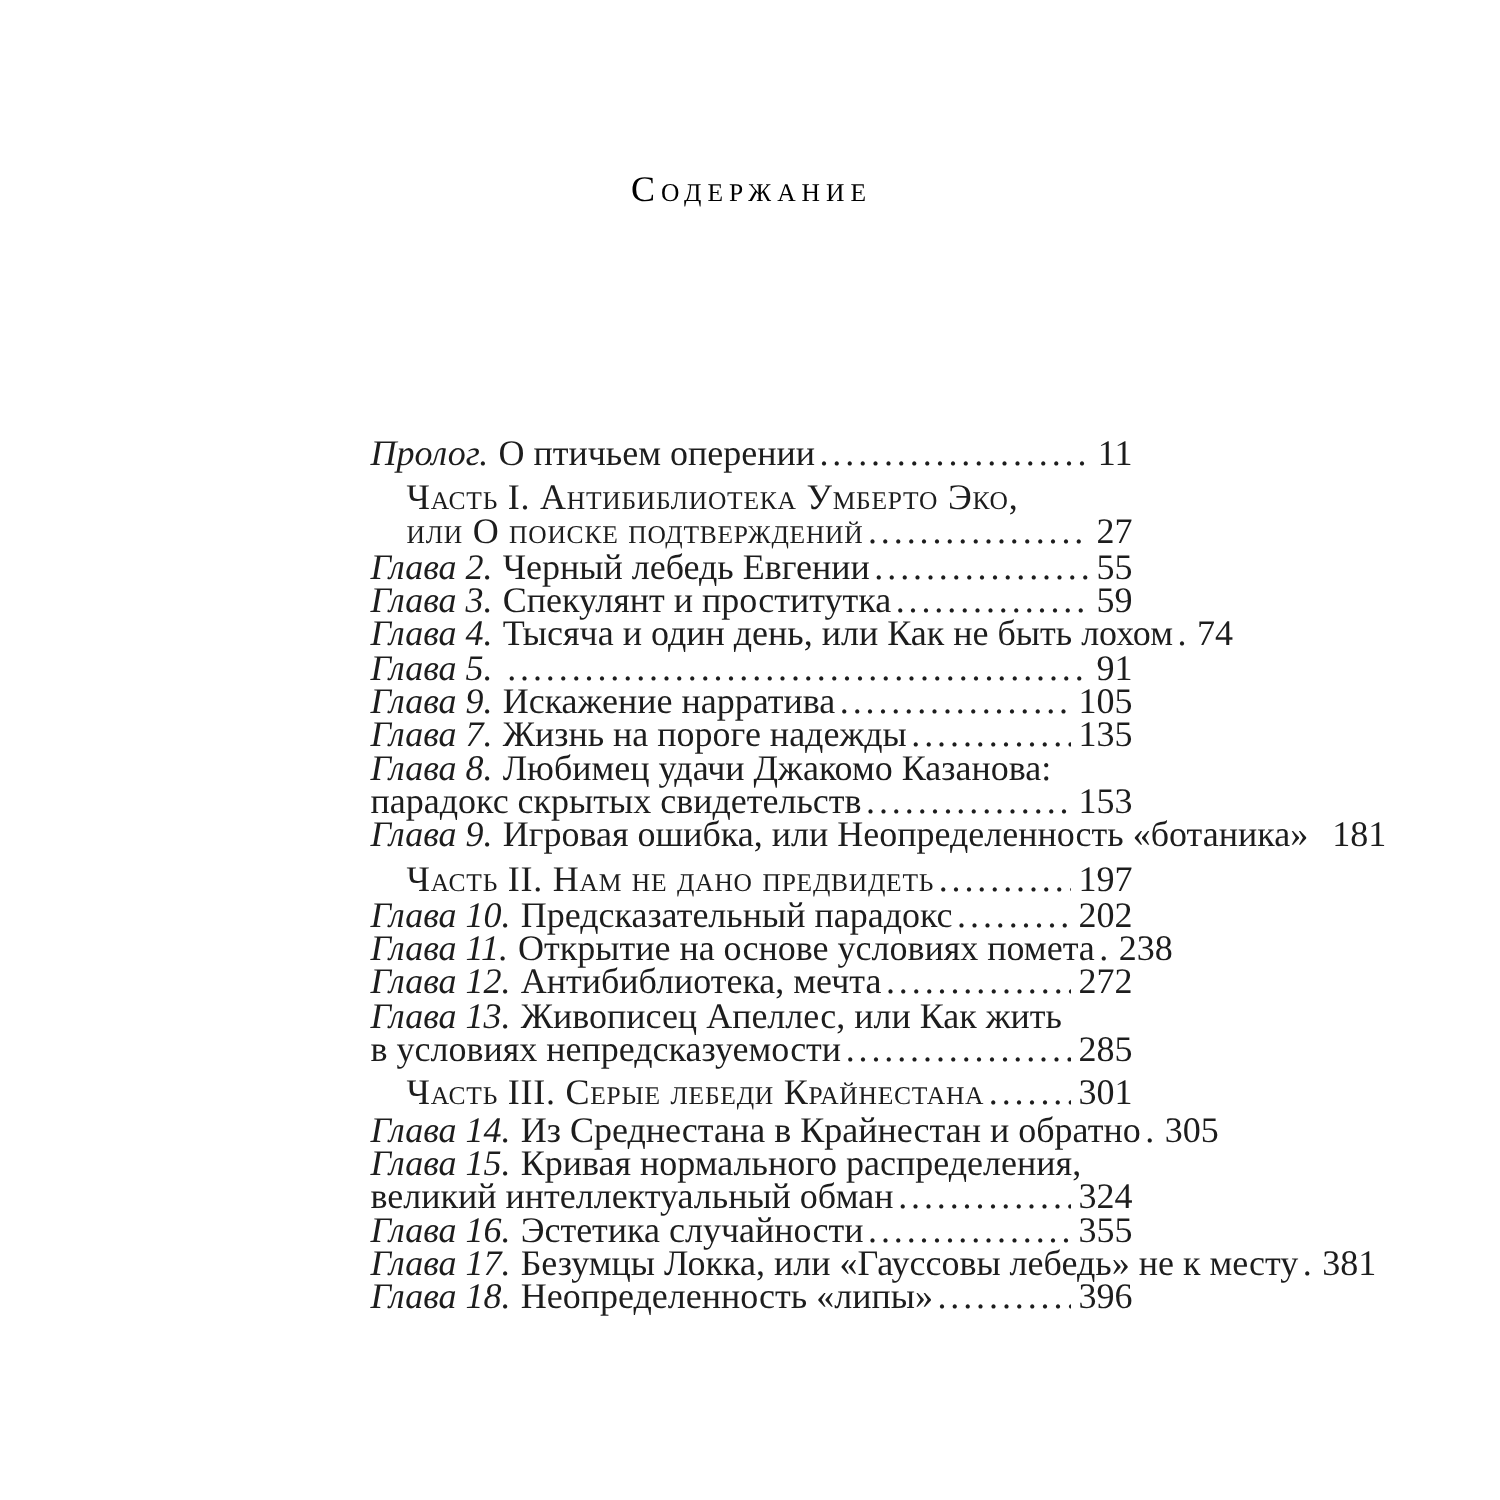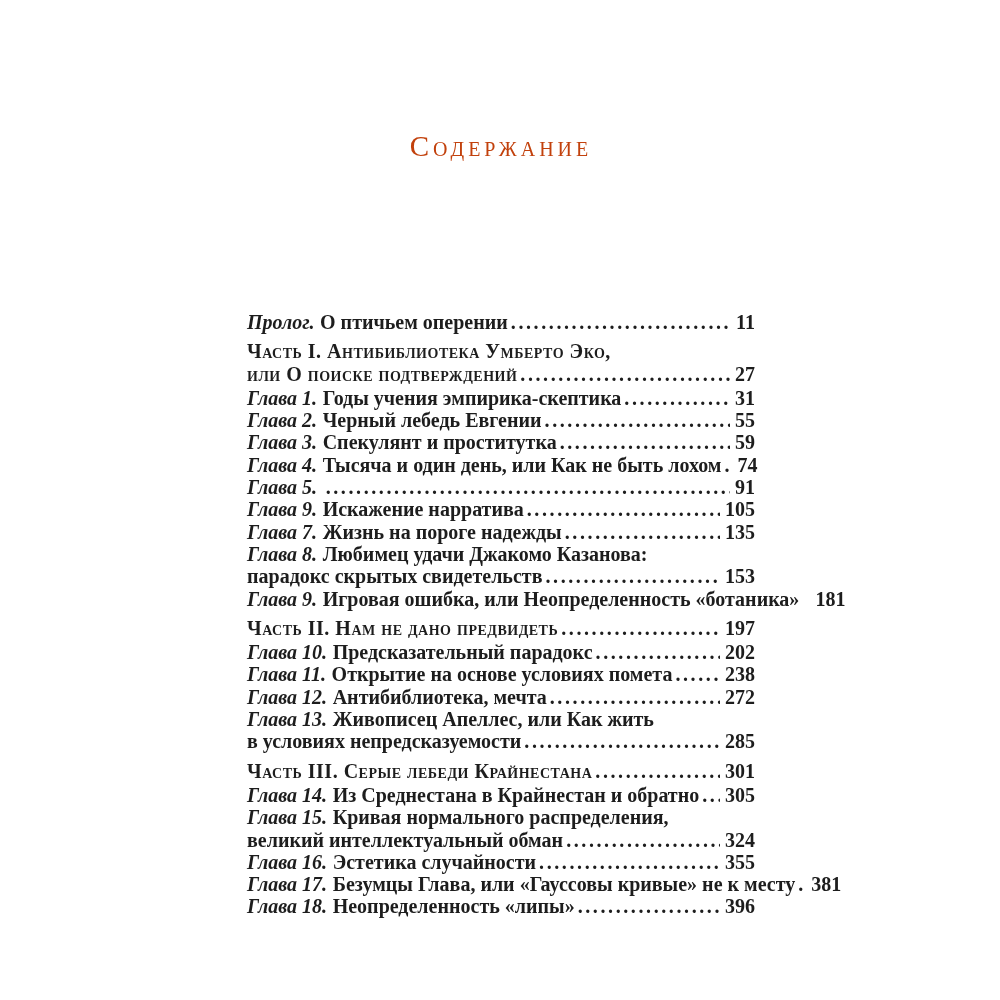--- a/index.html
+++ b/index.html
@@ -11,42 +11,41 @@
     position: relative;
     width: 1000px;
     height: 1000px;
     background: #ffffff;
     font-family: "Liberation Serif", "DejaVu Serif", serif;
     color: #1d1d1d;
     overflow: hidden;
   }
   .page-title {
     position: absolute;
-    top: 108px;
+    top: 92px;
     left: 247px;
     width: 508px;
     text-align: center;
-    font-size: 29px;
+    font-size: 24px;
     line-height: 38px;
     font-weight: 400;
     font-variant: small-caps;
     letter-spacing: 4px;
-    color: #c2410c;
+    color: #000000;
   }
   .toc {
     position: absolute;
-    top: 311px;
+    top: 292px;
     left: 247px;
     width: 508px;
-    font-size: 20px;
+    font-size: 24px;
     line-height: 22.3px;
-    font-weight: bold;
   }
   .toc-entry { margin: 0; }
-  .toc-entry.kind-part { margin-top: 7px; margin-bottom: 2px; }
+  .toc-entry.kind-part { margin-top: 7px; margin-bottom: 2px; margin-left: 24px; }
   .toc-line {
     display: flex;
     align-items: baseline;
     white-space: nowrap;
   }
   .toc-label {
     font-style: italic;
     margin-right: 0.28em;
     flex: 0 0 auto;
   }
@@ -96,29 +95,20 @@
       <span class="toc-text">Часть I. Антибиблиотека Умберто Эко,</span>
 
     </div>
     <div class="toc-line toc-line-second">
       <span class="toc-text">или О поиске подтверждений</span>
       <span class="toc-leader"></span>
       <span class="toc-page">27</span>
     </div>
   </div>
 
-  <div class="toc-entry kind-chapter">
-    <div class="toc-line toc-line-first">
-      <span class="toc-label">Глава 1.</span>
-          <span class="toc-text">Годы учения эмпирика-скептика</span>
-      <span class="toc-leader"></span>
-      <span class="toc-page">31</span>
-    </div>
-
-  </div>
 
   <div class="toc-entry kind-chapter">
     <div class="toc-line toc-line-first">
       <span class="toc-label">Глава 2.</span>
           <span class="toc-text">Черный лебедь Евгении</span>
       <span class="toc-leader"></span>
       <span class="toc-page">55</span>
     </div>
 
   </div>
@@ -285,21 +275,21 @@
           <span class="toc-text">Эстетика случайности</span>
       <span class="toc-leader"></span>
       <span class="toc-page">355</span>
     </div>
 
   </div>
 
   <div class="toc-entry kind-chapter">
     <div class="toc-line toc-line-first">
       <span class="toc-label">Глава 17.</span>
-          <span class="toc-text">Безумцы Глава, или «Гауссовы кривые» не к месту</span>
+          <span class="toc-text">Безумцы Локка, или «Гауссовы лебедь» не к месту</span>
       <span class="toc-leader"></span>
       <span class="toc-page">381</span>
     </div>
 
   </div>
 
   <div class="toc-entry kind-chapter">
     <div class="toc-line toc-line-first">
       <span class="toc-label">Глава 18.</span>
           <span class="toc-text">Неопределенность «липы»</span>

